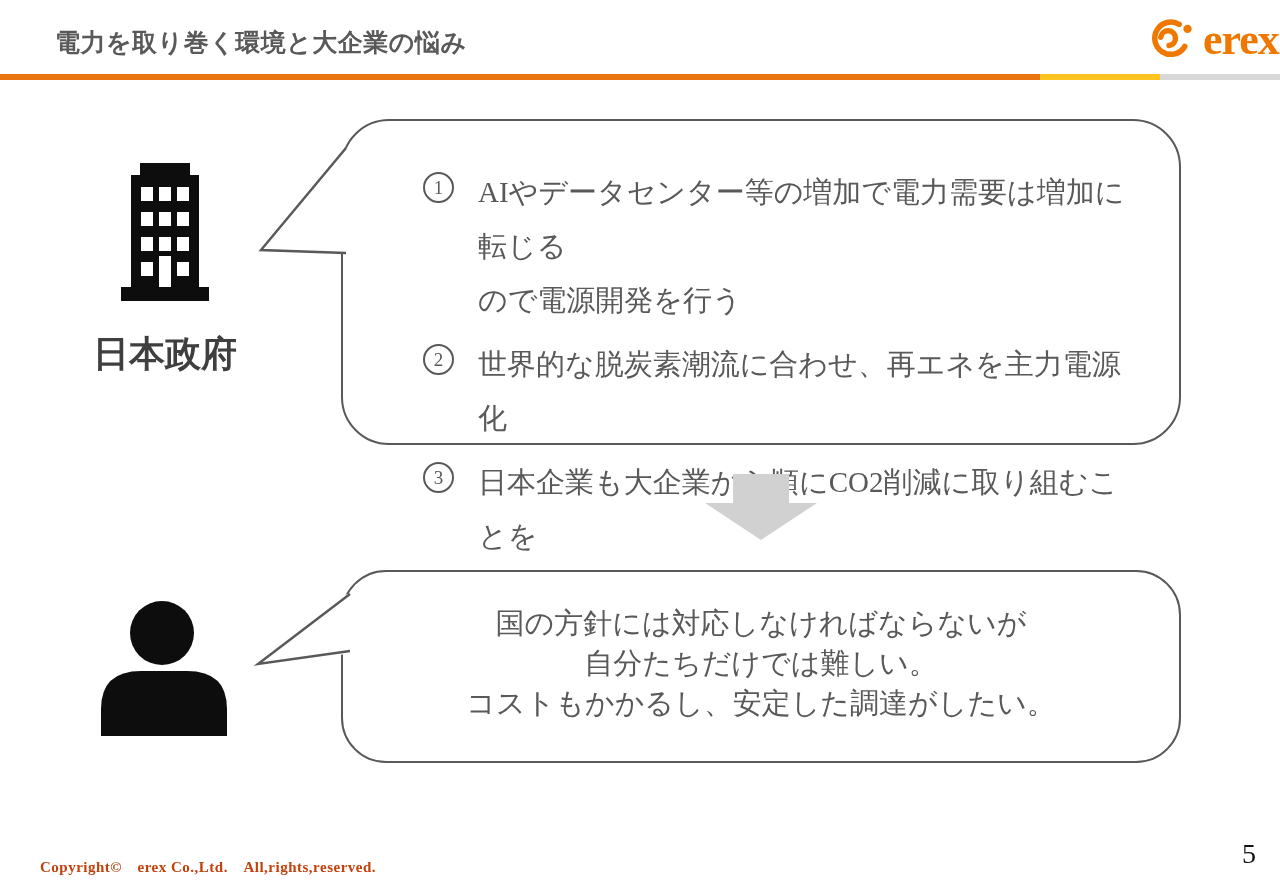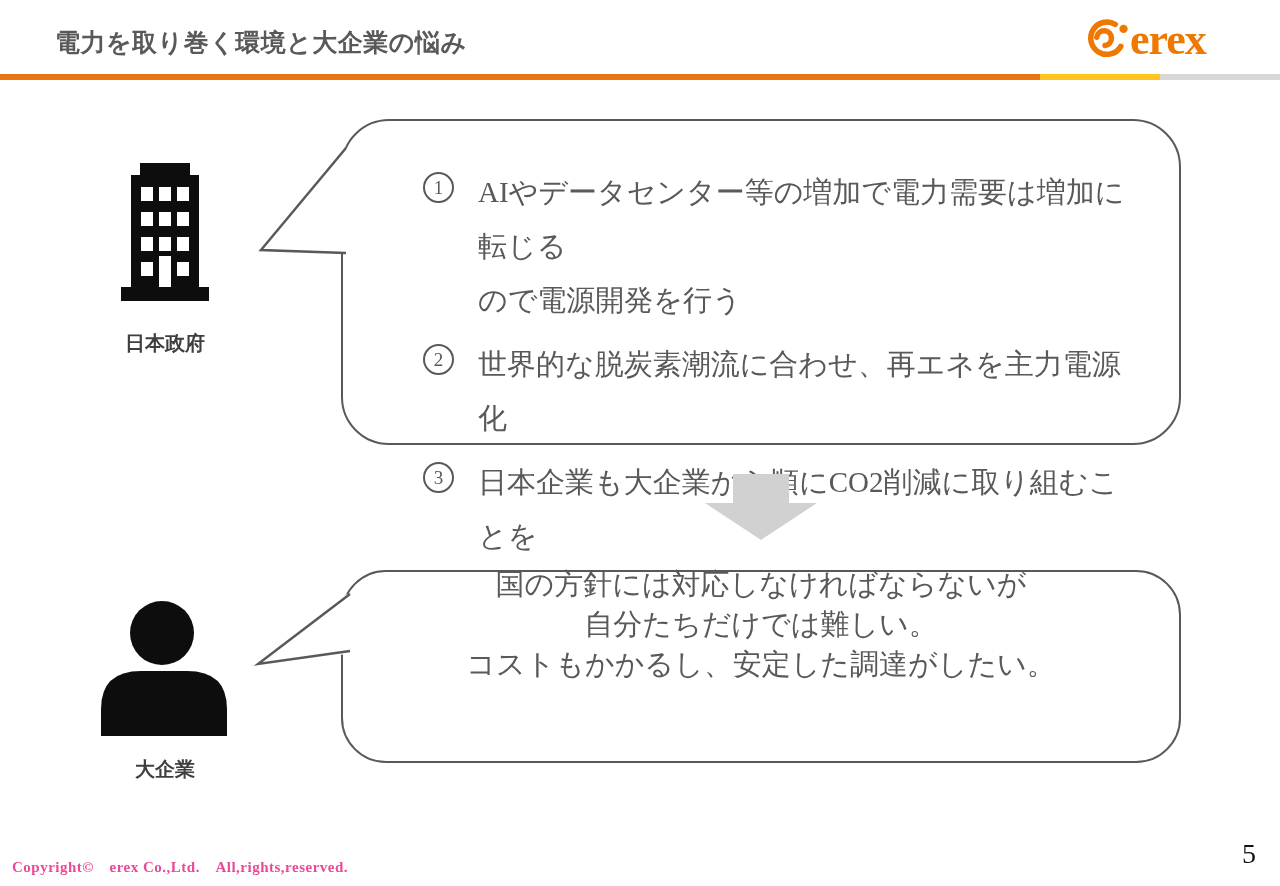--- a/index.html
+++ b/index.html
@@ -5,42 +5,42 @@
   html,body{margin:0;padding:0;background:#fff;}
   .canvas{
     position:relative;width:1280px;height:886px;background:#ffffff;overflow:hidden;
     font-family:Liberation Serif, serif;
   }
   
   .slide-title{
     position:absolute;left:55px;top:26px;
     font-size:25px;font-weight:bold;color:#595959;letter-spacing:.5px;
   }
-  .logo{position:absolute;left:1082px;top:16px;display:flex;align-items:center;}
+  .logo{position:absolute;left:1146px;top:16px;display:flex;align-items:center;gap:9px;}
   .logo-text{font-size:44px;font-weight:bold;color:#EE7800;letter-spacing:-1px;line-height:1;}
   .divider{position:absolute;top:74px;height:6px;}
   .divider.orange{left:0;width:1040px;background:#E87511;}
   .divider.yellow{left:1040px;width:120px;background:#FFC420;}
   .divider.gray{left:1160px;width:120px;background:#D8D8D8;}
   
   .gov-label,.ent-label{
     position:absolute;left:90px;width:150px;text-align:center;
-    font-size:20px;font-weight:bold;color:#3f3f3f;
+    font-size:36px;font-weight:bold;color:#3f3f3f;
   }
   .gov-label{top:330px;}
   .ent-label{top:756px;}
   .building-icon{position:absolute;left:117px;top:163px;}
   .person-icon{position:absolute;left:95px;top:600px;}
   
   .bubble{
     position:absolute;left:341px;width:840px;background:#fff;
     border:2.5px solid #595959;box-sizing:border-box;
   }
   .bubble-1{top:119px;height:326px;border-radius:48px;padding:44px 50px 0 80px;}
-  .bubble-2{top:570px;height:193px;border-radius:45px;display:flex;justify-content:center;}
+  .bubble-2{top:570px;height:193px;border-radius:45px;display:flex;align-items:center;justify-content:center;}
   .point-row{display:flex;align-items:flex-start;margin-bottom:10px;}
   .num-circle{
     flex:0 0 auto;width:31px;height:31px;margin:7px 24px 0 0;
     border:2px solid #595959;border-radius:50%;
     display:flex;align-items:center;justify-content:center;
     font-size:19px;color:#595959;box-sizing:border-box;
   }
   .point-text{
     font-size:29px;color:#595959;line-height:54px;white-space:pre-line;
   }
@@ -48,22 +48,22 @@
     font-size:29px;color:#595959;line-height:40px;white-space:pre-line;
     text-align:center;margin-top:-8px;
   }
   .tail{position:absolute;}
   .tail-1{left:255px;top:140px;}
   .tail-2{left:250px;top:585px;}
   
   .down-arrow{position:absolute;left:705px;top:474px;}
   
   .copyright{
-    position:absolute;left:12px;top:858px;
-    font-size:15px;font-weight:bold;color:#ec4899;letter-spacing:.5px;
+    position:absolute;left:40px;top:858px;
+    font-size:15px;font-weight:bold;color:#c2410c;letter-spacing:.5px;
   }
   .page-number{
     position:absolute;right:24px;top:838px;
     font-size:28px;color:#111;
   }
 </style>
 </head>
 <body>
 
 <div class="canvas">
@@ -141,21 +141,20 @@
       <polygon points="28,0 84,0 84,29 112,29 56,66 0,29 28,29" fill="#D1D1D1"></polygon>
     </svg>
   </span>
 
   <span class="person-icon">
     <svg width="140" height="136" viewBox="0 0 140 136">
       <circle cx="67" cy="33" r="32" fill="#0d0d0d"></circle>
       <path d="M6 136 L6 109 Q6 71 46 71 L92 71 Q132 71 132 109 L132 136 Z" fill="#0d0d0d"></path>
     </svg>
   </span>
-  <div class="ent-label">大企業</div>
 
   <div class="bubble bubble-2">
     <div class="speech-text">国の方針には対応しなければならないが
 自分たちだけでは難しい。
 コストもかかるし、安定した調達がしたい。</div>
   </div>
 
   <span class="tail tail-2">
     <svg width="107" height="95" viewBox="0 0 107 95">
       <path d="M107 9 L97 9 L8 79 L97 69 L107 69 Z" fill="#ffffff" stroke="none"></path>

